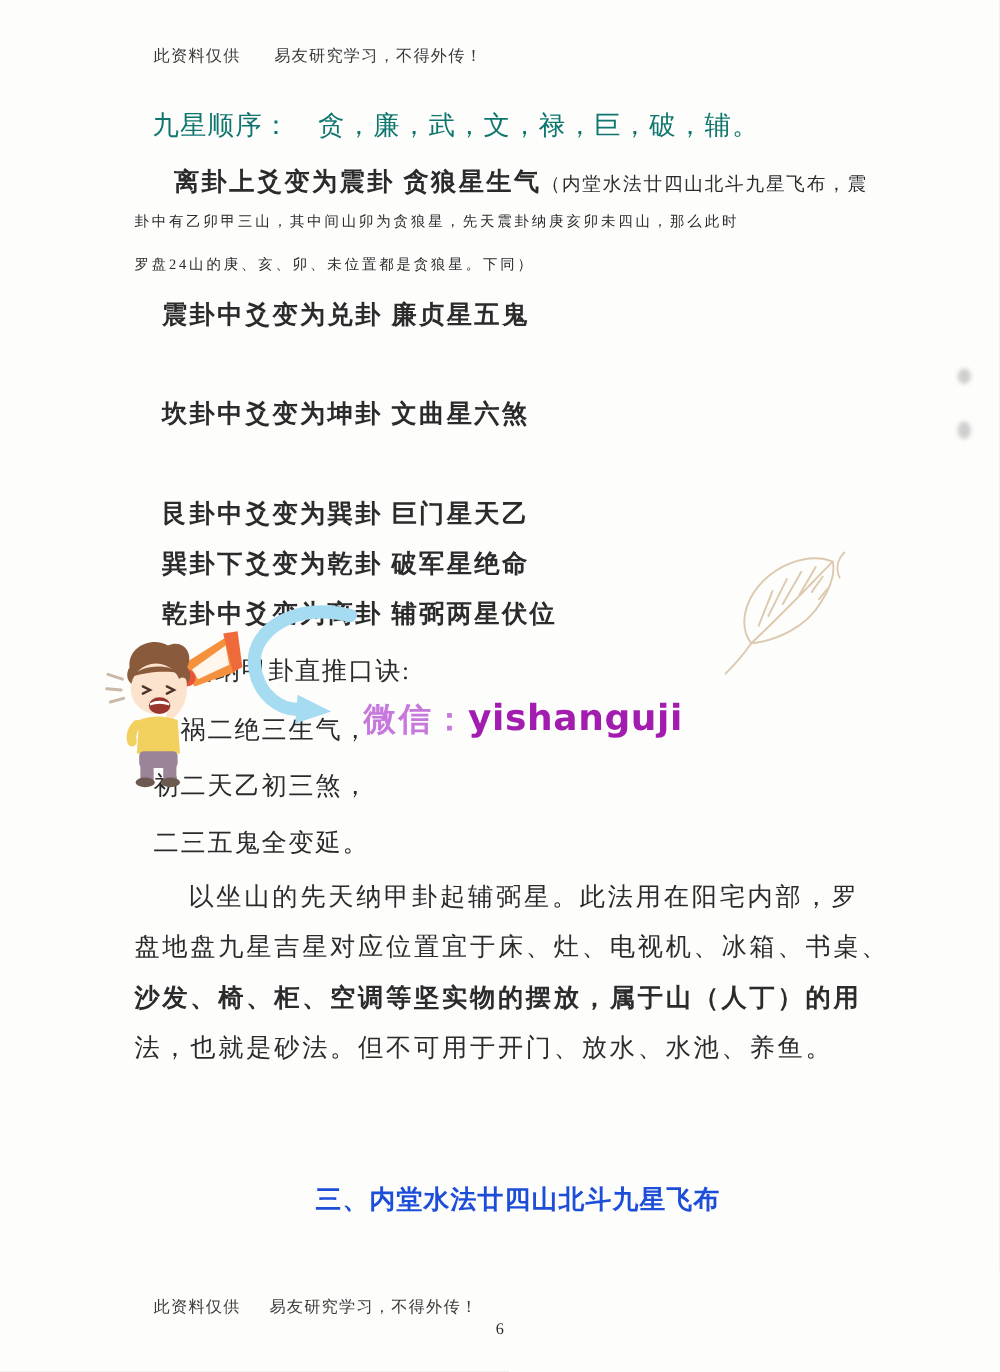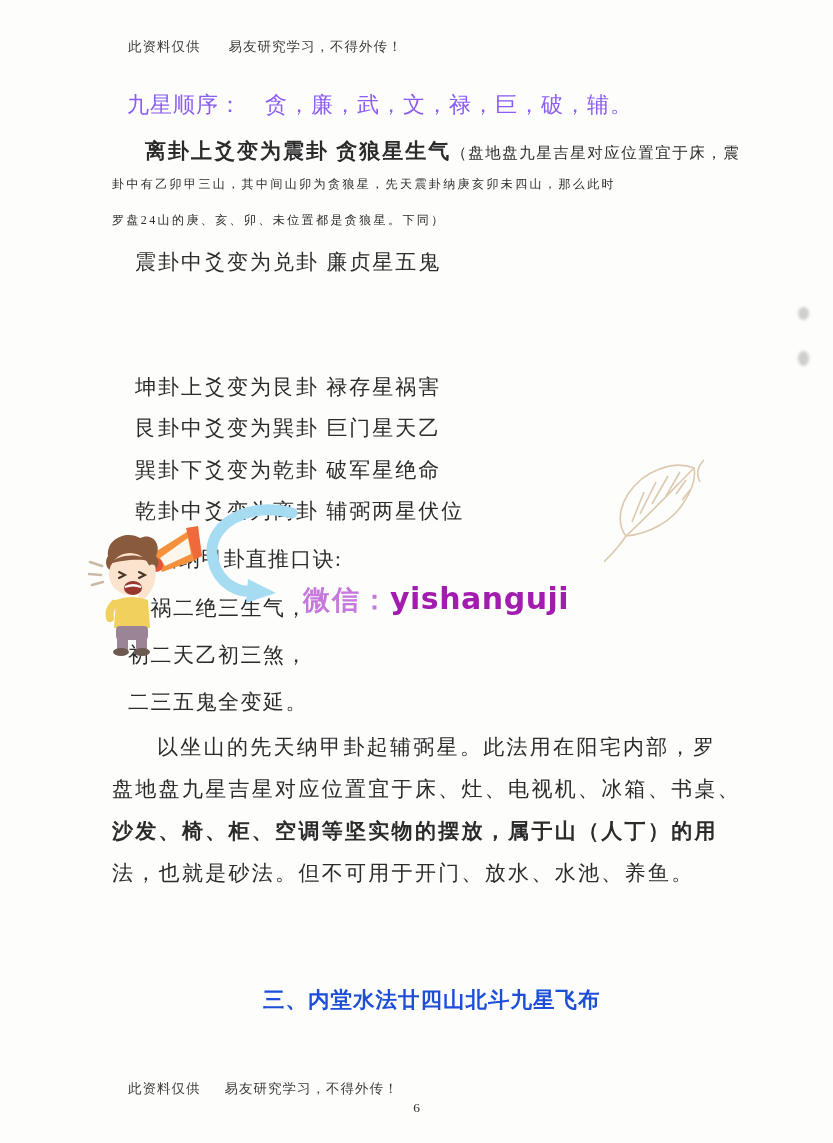--- a/index.html
+++ b/index.html
@@ -8,25 +8,25 @@
     width:833px;height:1143px;
     margin:0 auto;
     background:#fdfdfc;
     overflow:hidden;
     font-family:"Liberation Serif","DejaVu Serif",serif;
     color:#2b2b2b;
   }
   .abs{position:absolute;white-space:nowrap;}
   .hdr{font-size:13.5px;letter-spacing:1px;color:#3a3a3a;}
   .hdr .gap{display:inline-block;width:28px;}
-  .title-line{font-size:22px;letter-spacing:1px;color:#8b5cf6;}
+  .title-line{font-size:22px;letter-spacing:1px;color:#0f766e;}
   .lead-large{font-size:21px;letter-spacing:2px;font-weight:bold;}
   .note-small{font-size:15.5px;letter-spacing:1.5px;}
   .note-line{font-size:12px;letter-spacing:2.4px;}
-  .trigram{font-size:21px;letter-spacing:2px;}
+  .trigram{font-size:21px;letter-spacing:2px;font-weight:bold;}
   .intro-line{font-size:21px;letter-spacing:1.3px;}
   .mnemonic{font-size:21px;letter-spacing:1.5px;}
   .body-line{font-size:21px;letter-spacing:2.3px;}
   .section-heading{font-size:21.5px;font-weight:bold;letter-spacing:1px;color:#1d4ed8;}
   .page-number{top:1100px;left:0;width:100%;text-align:center;font-size:13.5px;}
   
   .wm{font-family:"DejaVu Sans","Liberation Sans",sans-serif;font-weight:700;}
   .wm-cjk{font-size:27px;letter-spacing:2px;}
   .wm-latin{font-size:30px;letter-spacing:0.5px;}
   .smudge{position:absolute;background:rgba(110,110,110,0.32);border-radius:50%;filter:blur(1.6px);}
@@ -37,27 +37,27 @@
 
 <div class="page">
 
   <div class="abs hdr" style="top:38px;left:128px;">
     <span>此资料仅供</span><span class="gap"></span><span>易友研究学习，不得外传！</span>
   </div>
 
   <div class="abs title-line" style="top:90px;left:127px;">九星顺序：　贪，廉，武，文，禄，巨，破，辅。</div>
 
   <div class="abs" style="top:137px;left:145px;">
-    <span class="lead-large">离卦上爻变为震卦 贪狼星生气</span><span class="note-small">（盘地盘九星吉星对应位置宜于床，震</span>
+    <span class="lead-large">离卦上爻变为震卦 贪狼星生气</span><span class="note-small">（内堂水法廿四山北斗九星飞布，震</span>
   </div>
   <div class="abs note-line" style="top:176px;left:112px;">卦中有乙卯甲三山，其中间山卯为贪狼星，先天震卦纳庚亥卯未四山，那么此时</div>
   <div class="abs note-line" style="top:212px;left:112px;">罗盘24山的庚、亥、卯、未位置都是贪狼星。下同）</div>
 
   <div class="abs trigram" style="top:248px;left:135px;">震卦中爻变为兑卦 廉贞星五鬼</div>
-  <div class="abs trigram" style="top:373px;left:135px;">坤卦上爻变为艮卦 禄存星祸害</div>
+  <div class="abs trigram" style="top:331px;left:135px;">坎卦中爻变为坤卦 文曲星六煞</div>
   <div class="abs trigram" style="top:414px;left:135px;">艮卦中爻变为巽卦 巨门星天乙</div>
   <div class="abs trigram" style="top:456px;left:135px;">巽卦下爻变为乾卦 破军星绝命</div>
   <div class="abs trigram" style="top:497px;left:135px;">乾卦中爻变为离卦 辅弼两星伏位</div>
 
   <div class="abs intro-line" style="top:545px;left:112px;">以坐山纳甲卦直推口诀:</div>
   <div class="abs mnemonic" style="top:594px;left:128px;">初祸二绝三生气，</div>
   <div class="abs mnemonic" style="top:641px;left:128px;">初二天乙初三煞，</div>
   <div class="abs mnemonic" style="top:688px;left:128px;">二三五鬼全变延。</div>
 
   <div class="abs body-line" style="top:733px;left:157px;">以坐山的先天纳甲卦起辅弼星。此法用在阳宅内部，罗</div>

